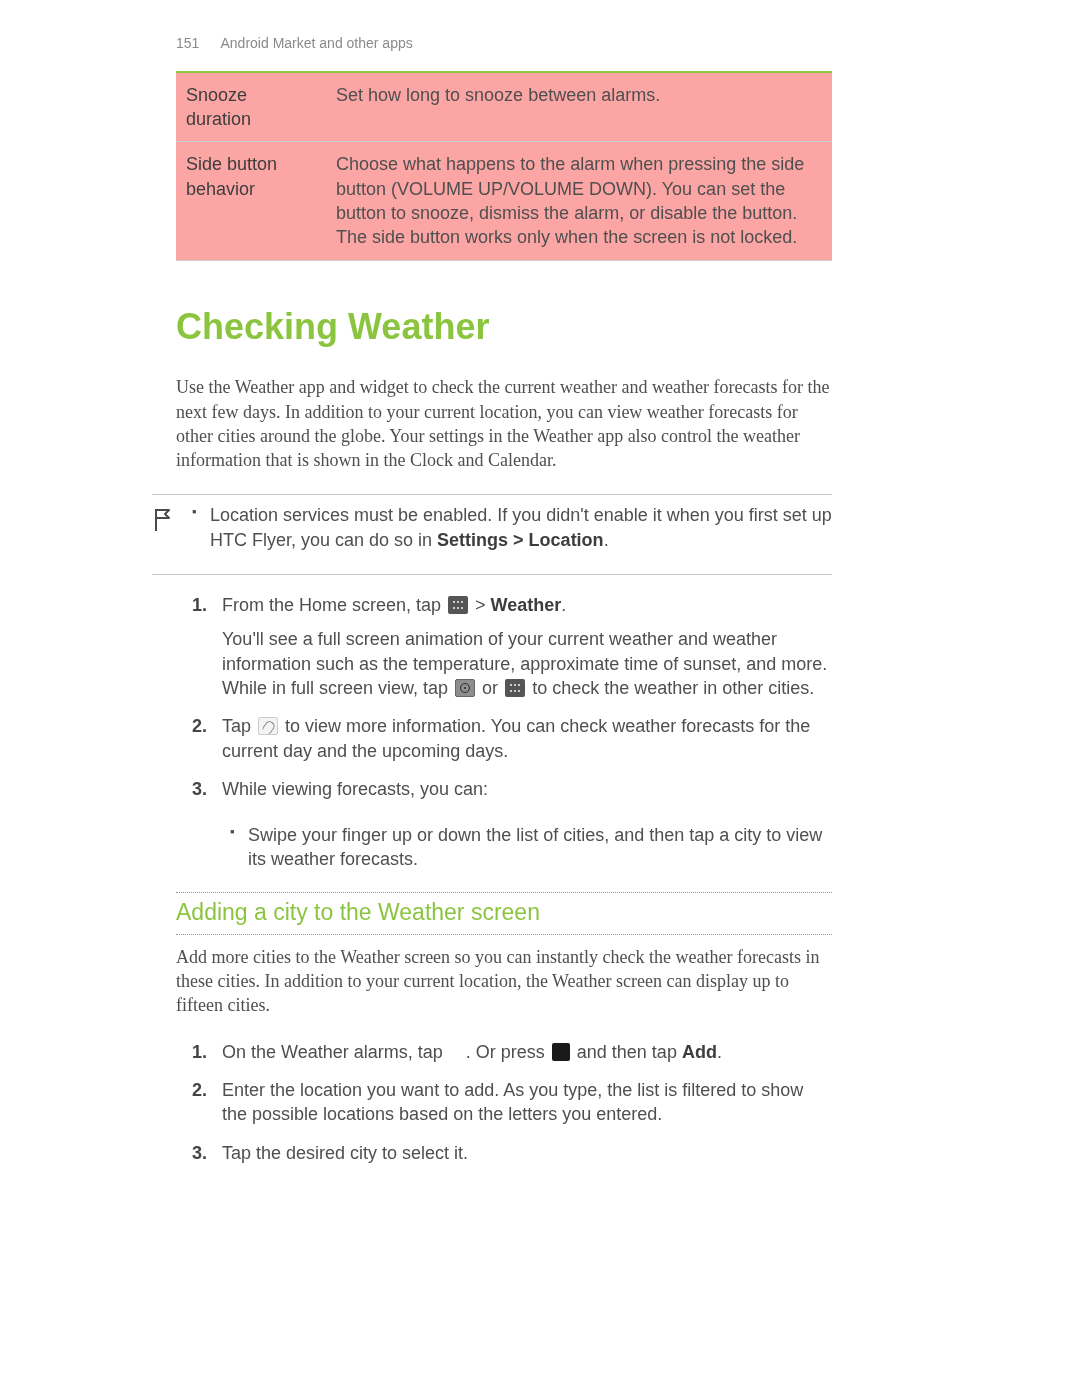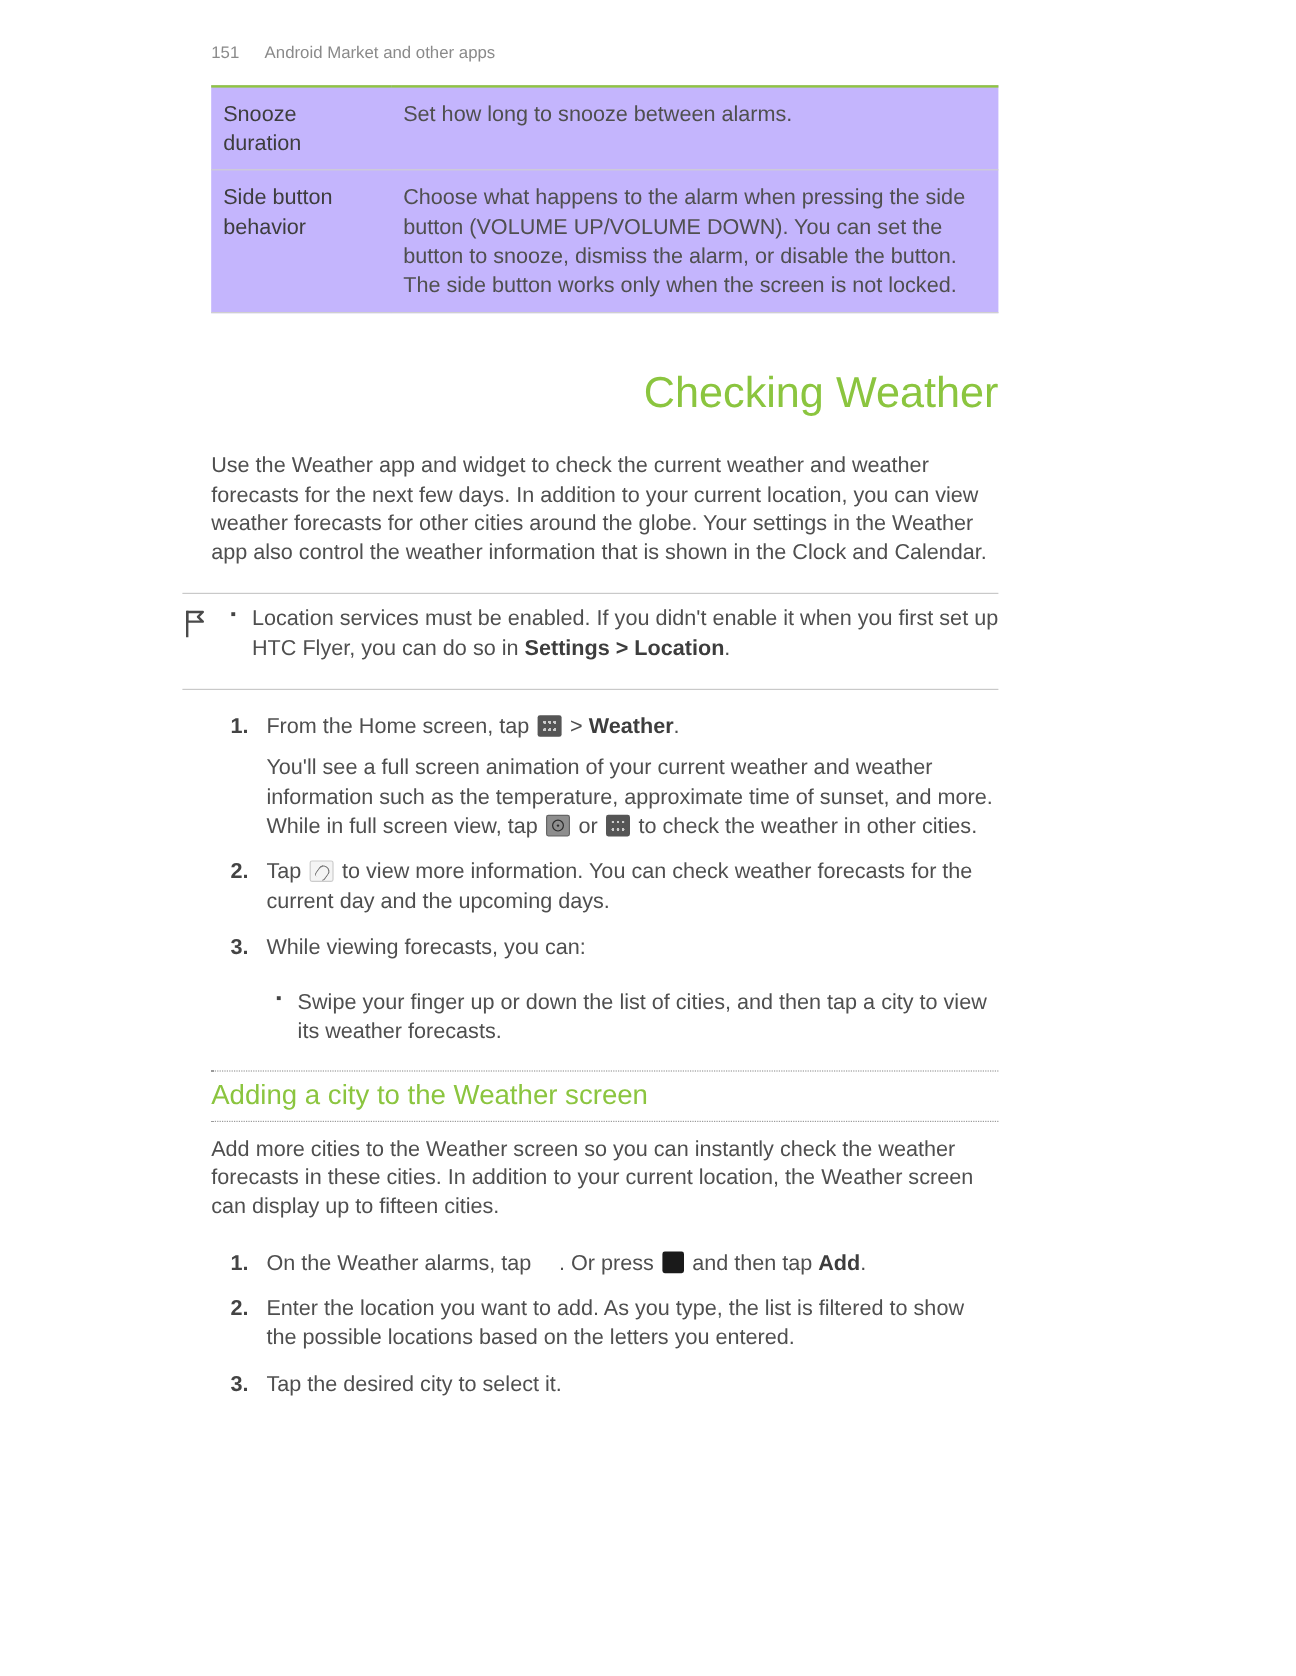--- a/index.html
+++ b/index.html
@@ -27,48 +27,47 @@
     font-size: 14px;
     color: #8a8a8a;
     margin-bottom: 18px;
   }
   .runhead .pg { margin-right: 18px; }
 
   
   table.settings {
     width: 100%;
     border-collapse: collapse;
-    background: #c4b5fd;
+    background: #fca5a5;
     margin-bottom: 42px;
   }
   table.settings td {
     padding: 10px 12px 10px 10px;
     border-top: 1px solid #cfcfcf;
     border-bottom: 1px solid #cfcfcf;
     vertical-align: top;
     font-size: 18px;
     line-height: 1.35;
   }
   table.settings tr:first-child td {
     border-top: 2px solid #90c640;
   }
   table.settings td.term {
     width: 128px;
     color: #3d3d3d;
   }
 
   h1.section-title {
-    font-weight: 400;
+    font-weight: 700;
     font-size: 36px;
     color: #8bc53f;
     margin: 0 0 24px 0;
-    text-align: right;
-  }
-
-  p.body { margin: 0 0 22px 0; }
+  }
+
+  p.body { margin: 0 0 22px 0; font-family: Liberation Serif, serif; }
 
   .infobox {
     border-top: 1px solid #c9c9c9;
     border-bottom: 1px solid #c9c9c9;
     padding: 8px 0 10px 0;
     margin-left: -24px; 
     margin-bottom: 18px;
   }
   .infobox-inner {
     display: flex;

